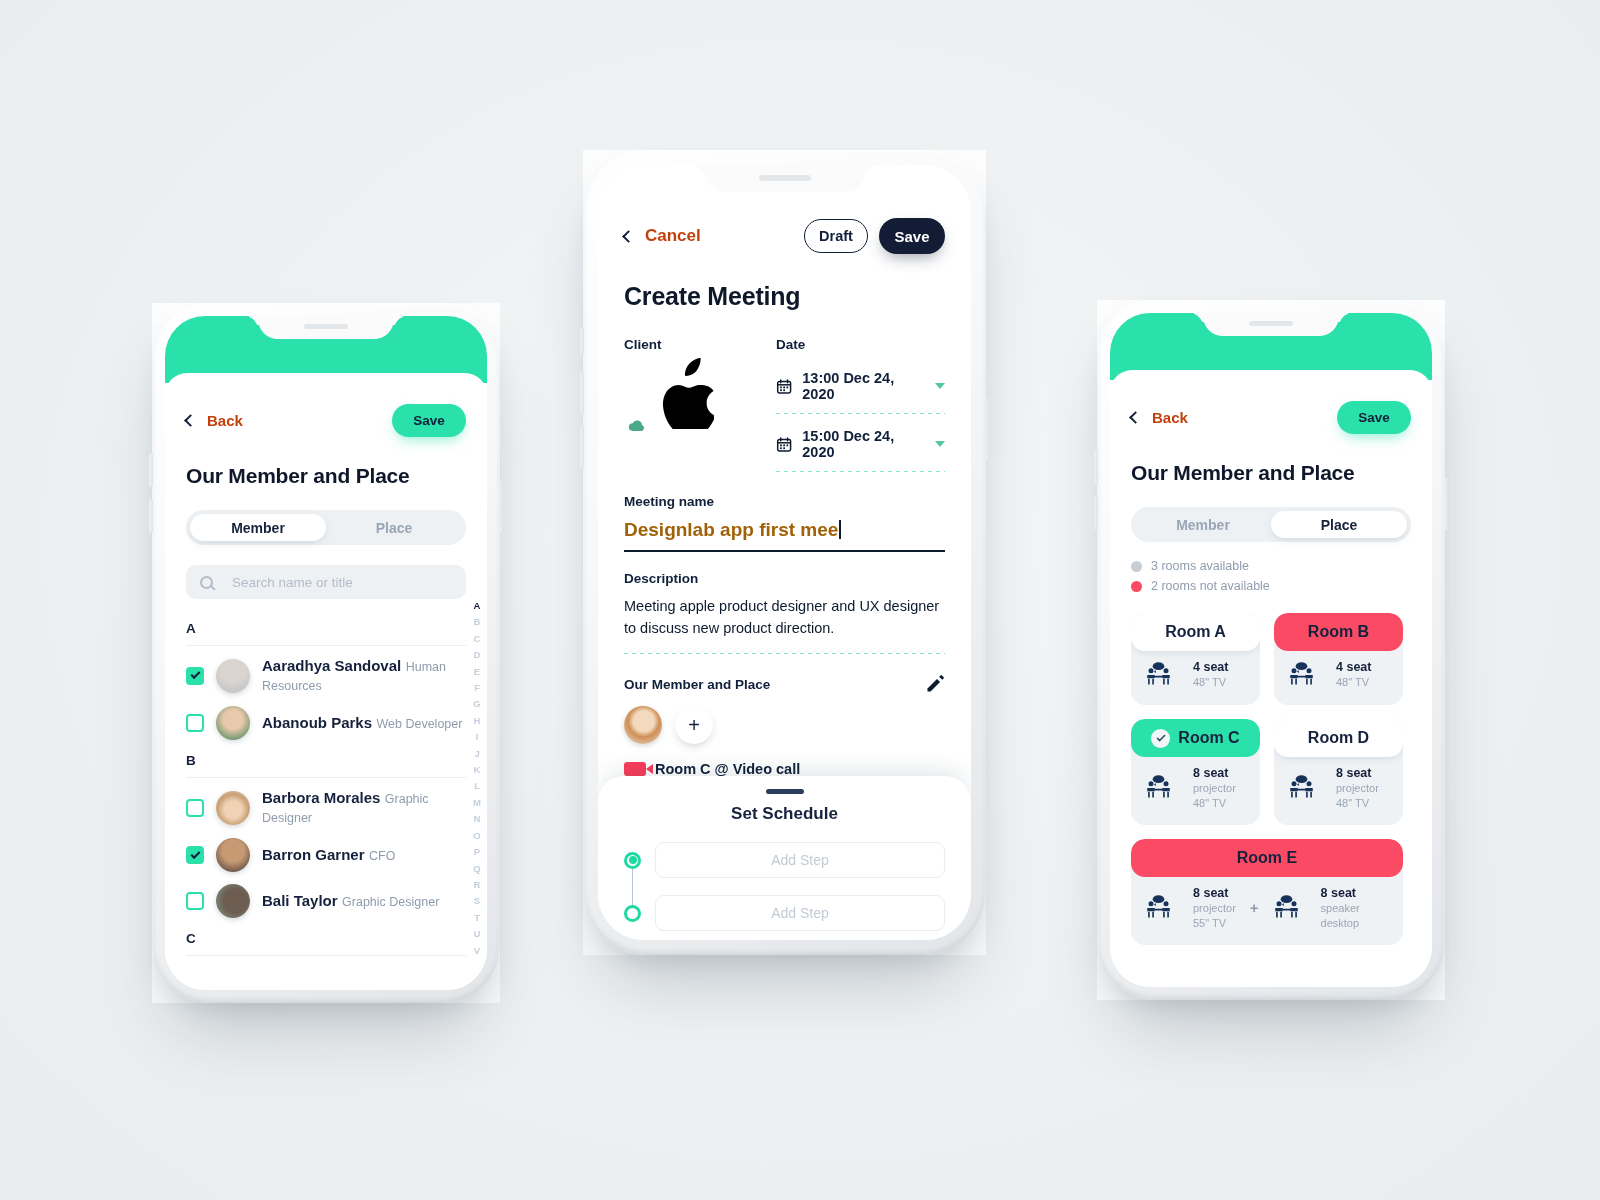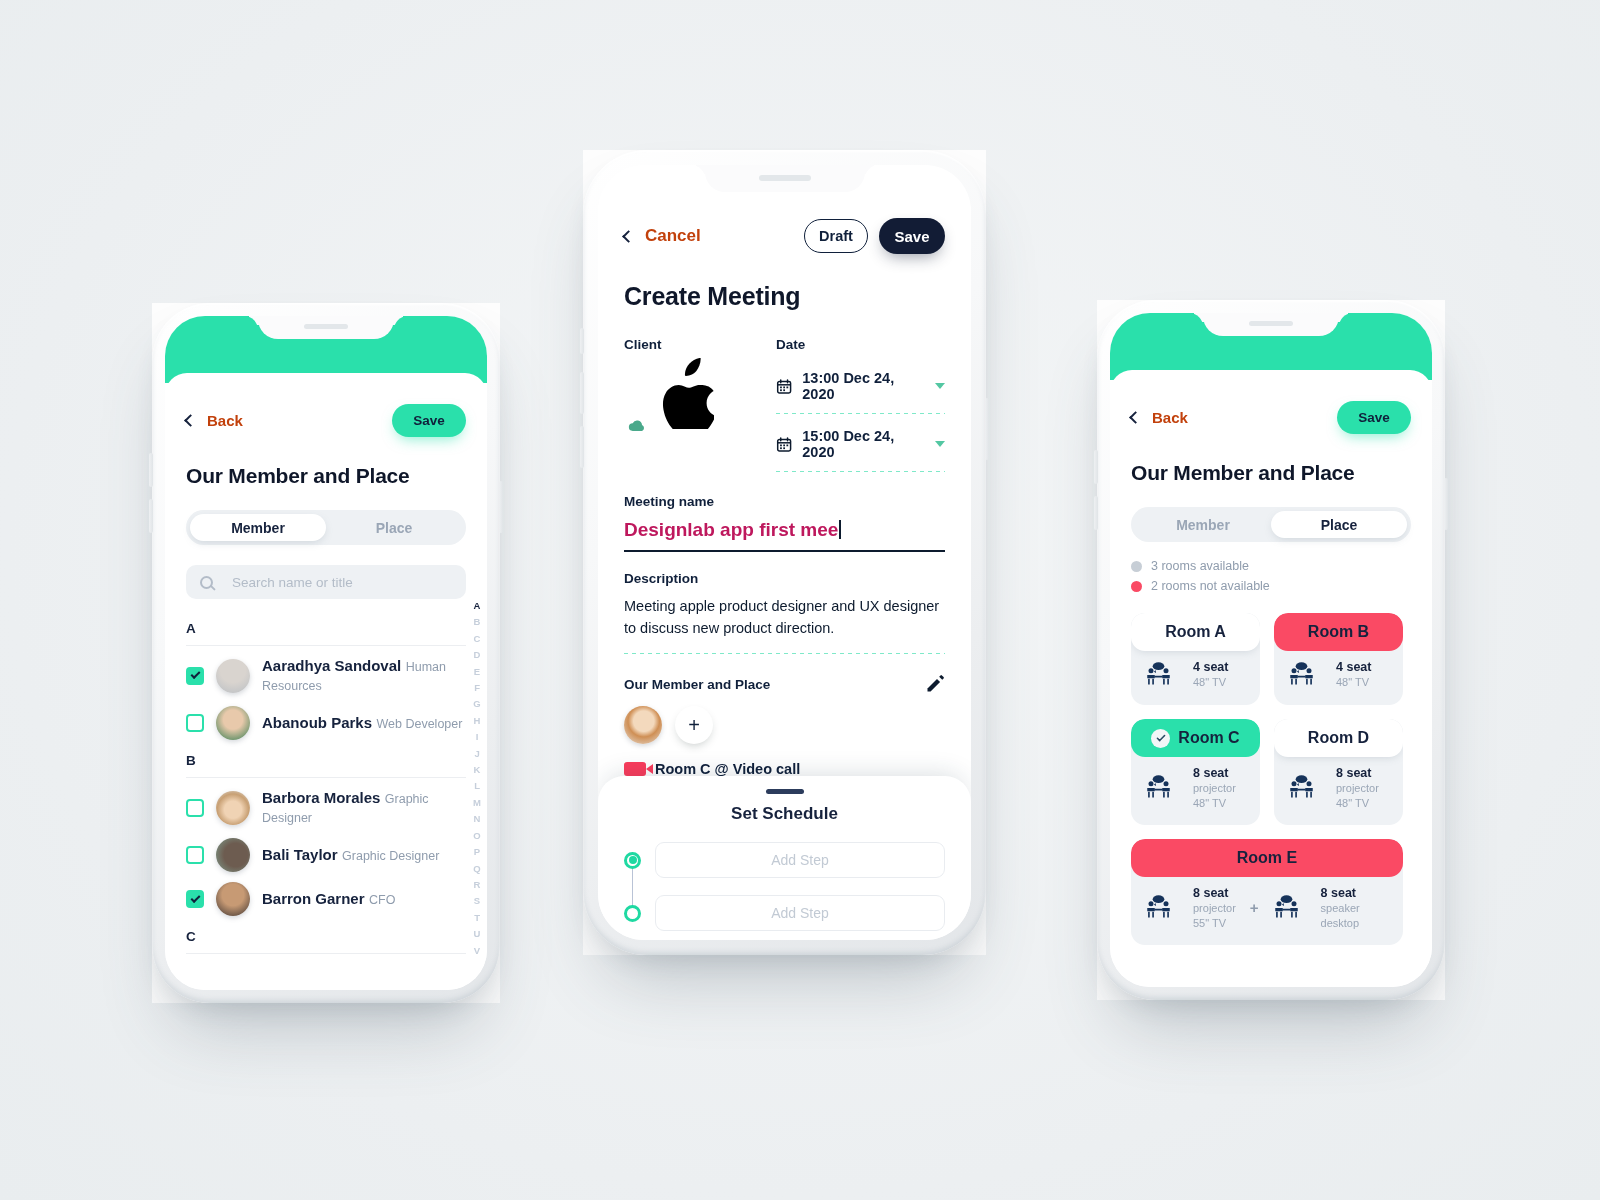--- a/index.html
+++ b/index.html
@@ -90,21 +90,21 @@
   .pill-outline { border: 1.6px solid #10203b; border-radius: 22px; color: #10203b;
       font-weight: 700; display:flex; align-items:center; justify-content:center; background: transparent; }
   .pill-dark { background: #121c35; color: #fff; font-weight: 700; border-radius: 22px;
       display:flex; align-items:center; justify-content:center;
       box-shadow: 0 7px 16px -5px rgba(18,28,53,.45); }
   .flabel { color: #10203b; font-weight: 700; font-size: 13.5px; }
   .dateline { display:flex; align-items:center; gap: 10px; color:#10203b; font-weight:700; font-size:14.5px; }
   .dotrule { height: 1px; background: repeating-linear-gradient(90deg,#7fe9c9 0 4px, transparent 4px 8px); }
   .caret { width: 0; height: 0; border-left: 5px solid transparent; border-right: 5px solid transparent;
       border-top: 6px solid #53c7a2; margin-left: auto; }
-  .mname-input { color:#be185d; font-size: 19px; font-weight: 600; position: relative; }
+  .mname-input { color:#a16207; font-size: 19px; font-weight: 600; position: relative; }
   .caret-bar { display:inline-block; width:1.6px; height:19px; background:#0d1b2e;
       vertical-align:-3px; margin-left:1px; }
   .underline-solid { height: 2px; background: #0d1b2e; }
   .desc { color:#0d1b2e; font-size: 14.5px; line-height: 1.52; }
   .plus-btn { width: 38px; height: 38px; border-radius: 50%; background: #fff; color:#10203b;
       display:flex; align-items:center; justify-content:center; font-size: 20px; font-weight: 400;
       box-shadow: 0 4px 10px -3px rgba(20,40,35,.25); }
   .pencil { width: 20px; height: 20px; }
   .roomline { display:flex; align-items:center; gap:9px; color:#10203b; font-weight:700; font-size:14.5px; }
   .camicon { width: 22px; height: 14px; background: #fa3c5c; border-radius: 3px; position: relative; flex:none; }
@@ -218,37 +218,37 @@
 
           <div class="mrow" style="margin-bottom:12px;">
             <span class="cbox"></span>
             <span class="avatar" style="background:radial-gradient(circle at 50% 55%, #f0d3b4 0 34%, #c8a074 62%, #dfe5ea 100%);"></span>
             <span>
               <span class="mname">Barbora Morales</span>
               <span class="mrole">Graphic Designer</span>
             </span>
           </div>
 
-          <div class="mrow" style="margin-bottom:10px;">
-            <span class="cbox"></span>
-            <span class="avatar" style="background:radial-gradient(circle at 58% 50%, #6d5c50 0 45%, #7f9e8e 100%);"></span>
-            <span>
-              <span class="mname">Bali Taylor</span>
-              <span class="mrole">Graphic Designer</span>
-            </span>
-          </div>
-
           <div class="mrow" style="margin-bottom:12px;">
             <span class="cbox on">
                 <i class="tick"></i>
               </span>
             <span class="avatar" style="background:radial-gradient(circle at 50% 38%, #c79a74 0 40%, #3c3330 100%);"></span>
             <span>
               <span class="mname">Barron Garner</span>
               <span class="mrole">CFO</span>
+            </span>
+          </div>
+
+          <div class="mrow" style="margin-bottom:10px;">
+            <span class="cbox"></span>
+            <span class="avatar" style="background:radial-gradient(circle at 58% 50%, #6d5c50 0 45%, #7f9e8e 100%);"></span>
+            <span>
+              <span class="mname">Bali Taylor</span>
+              <span class="mrole">Graphic Designer</span>
             </span>
           </div>
 
           <div class="sec-letter" style="font-size:13.5px; margin-top:13px;">C</div>
           <div class="rule" style="margin:9px 0 11px;"></div>
 
         </div>
 
         <div class="alpha" style="right:6px; top:225px;">
           <span>A</span>

